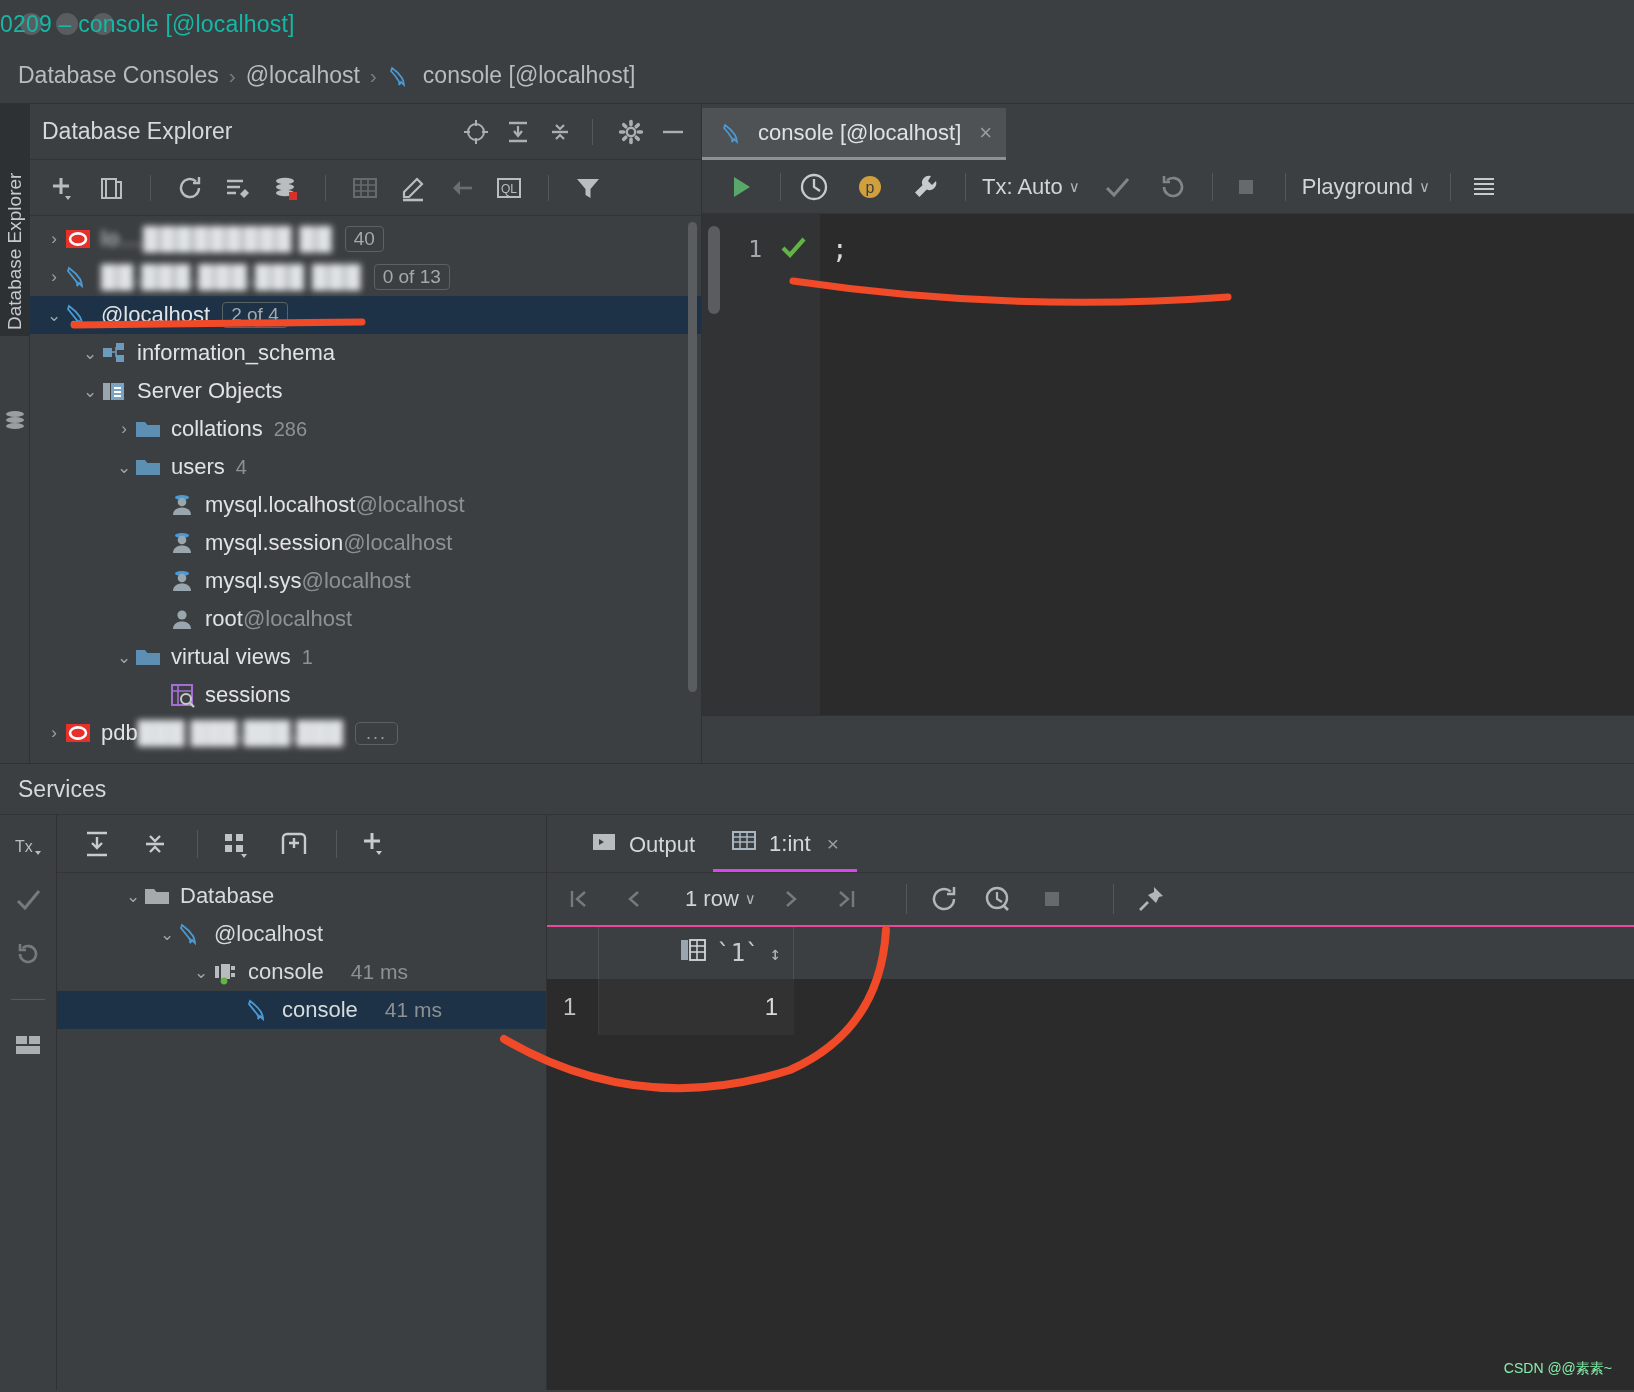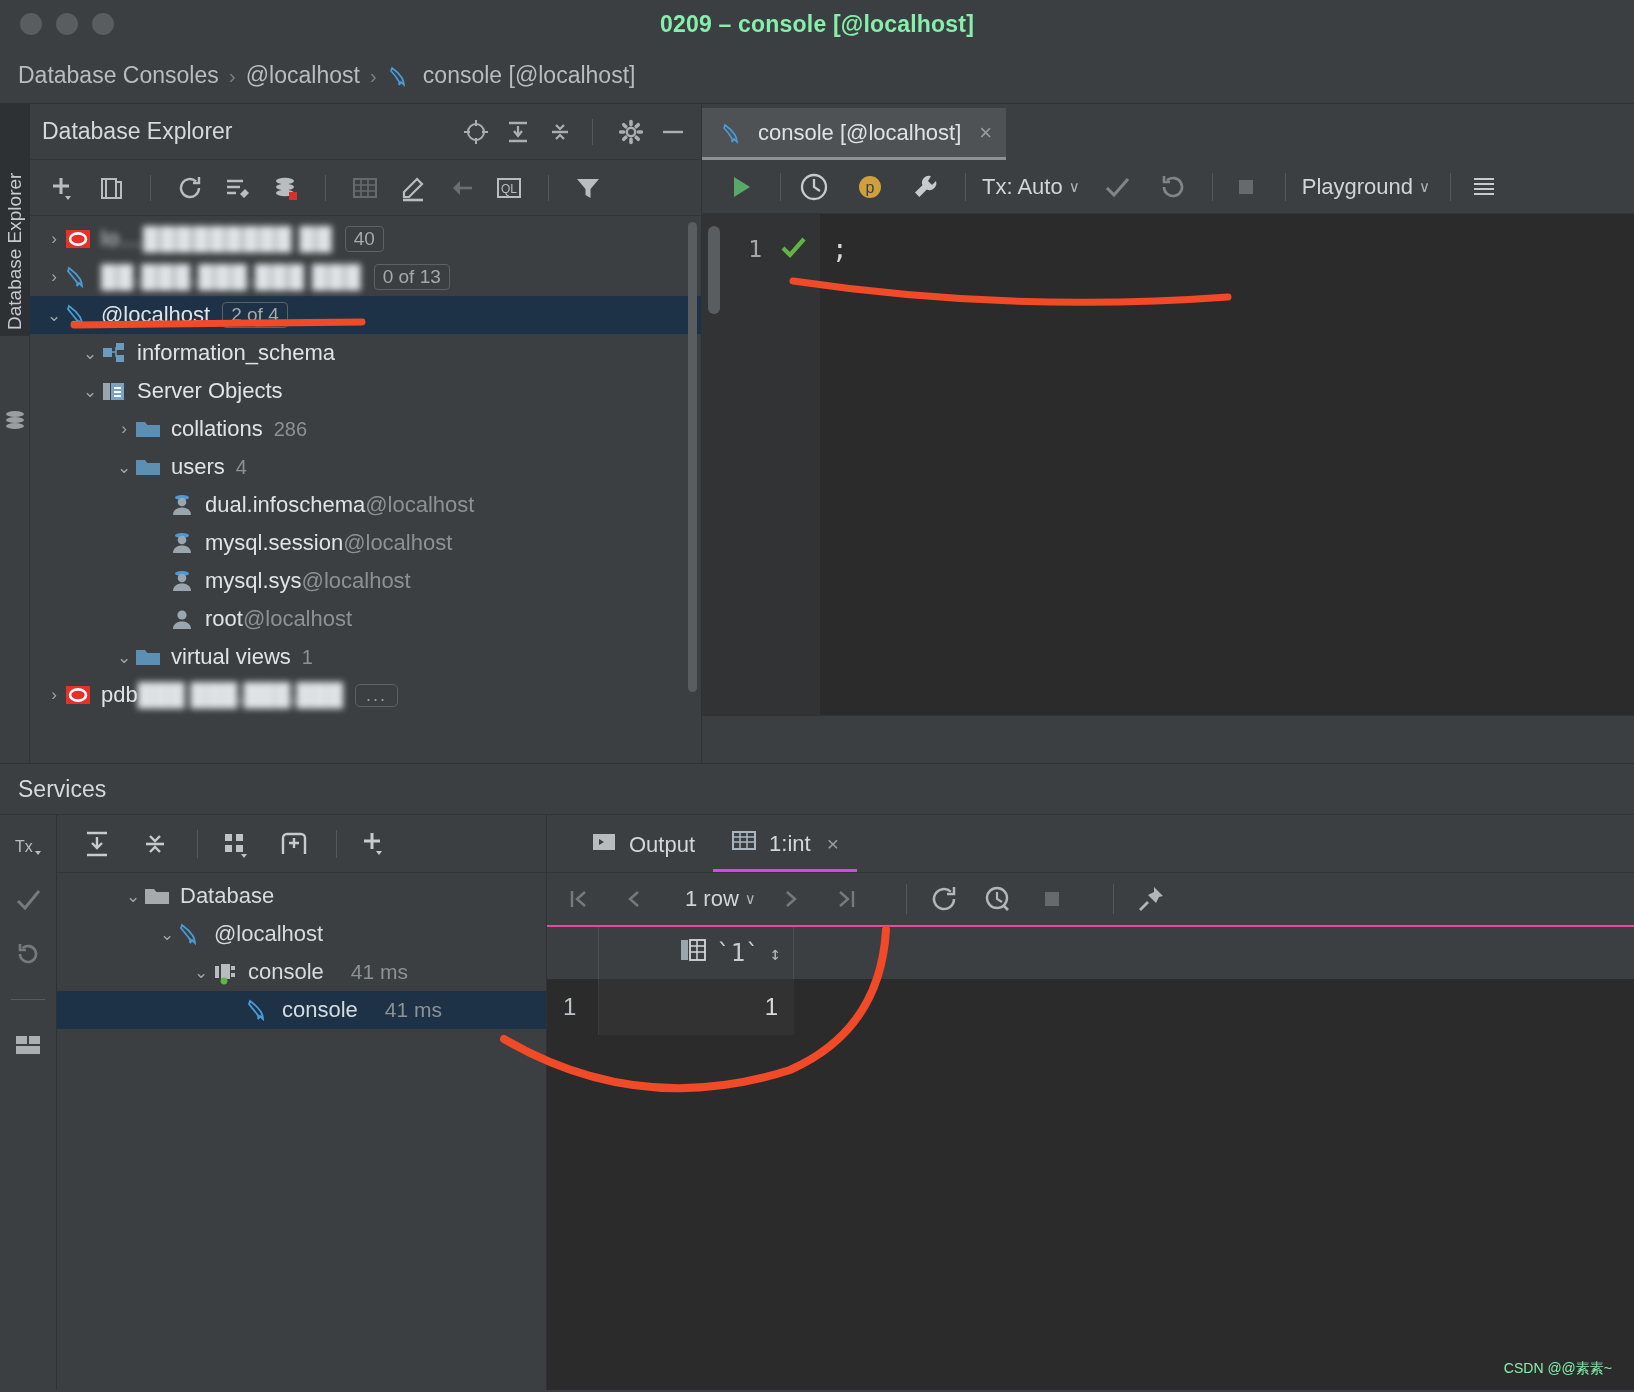--- a/index.html
+++ b/index.html
@@ -13,22 +13,22 @@
   }
 
   
   .titlebar{
     height:48px; background:#3c3f41; position:relative;
     display:flex; align-items:center;
   }
   .traffic{ display:flex; gap:14px; margin-left:20px; }
   .dot{ width:22px;height:22px;border-radius:50%;background:#5a5d5f; }
   .win-title{
-    position:absolute; left:0; right:0; text-align:center;
-    font-size:23px; font-weight:bold; color:#86efac; letter-spacing:.2px;
+    position:absolute; left:0; right:0; text-align:left;
+    font-size:23px; font-weight:normal; color:#14b8a6; letter-spacing:.2px;
   }
 
   
   .breadcrumb{
     height:56px; background:#3c3f41; display:flex; align-items:center;
     padding-left:18px; gap:10px; font-size:23px; color:#b8bcbf;
     border-bottom:1px solid #2f3133;
   }
   .crumb-sep{ color:#7a7e82; font-size:21px; }
   .fishicon{ display:inline-block; width:26px; height:26px; vertical-align:-5px; }
@@ -438,21 +438,21 @@
 
       <div class="trow">
         <span class="chev blank" style="margin-left:118px">›</span>
         <span class="ticon">
           <svg width="28" height="28" viewBox="0 0 28 28">
               <ellipse cx="14" cy="6.5" rx="7" ry="2.6" fill="#4a9bd5"></ellipse>
               <circle cx="14" cy="11" r="4.3" fill="#9aa6ad"></circle>
               <path d="M5 24c0-5 4.2-7.6 9-7.6s9 2.6 9 7.6z" fill="#9aa6ad"></path>
             </svg>
         </span>
-        <span class="tlabel">dual.infoschema</span>
+        <span class="tlabel">mysql.localhost</span>
         <span class="tdim">@localhost</span>
       </div>
       <div class="trow">
         <span class="chev blank" style="margin-left:118px">›</span>
         <span class="ticon">
           <svg width="28" height="28" viewBox="0 0 28 28">
               <ellipse cx="14" cy="6.5" rx="7" ry="2.6" fill="#4a9bd5"></ellipse>
               <circle cx="14" cy="11" r="4.3" fill="#9aa6ad"></circle>
               <path d="M5 24c0-5 4.2-7.6 9-7.6s9 2.6 9 7.6z" fill="#9aa6ad"></path>
             </svg>
@@ -486,20 +486,32 @@
 
       <div class="trow">
         <span class="chev" style="margin-left:84px">⌄</span>
         <span class="ticon">
           <svg width="28" height="28" viewBox="0 0 28 28">
               <path d="M2 7h9l2.4 3H26v12H2z" fill="#5d8fb3"></path>
             </svg>
         </span>
         <span class="tlabel">virtual views</span>
         <span class="tcount">1</span>
+      </div>
+      <div class="trow">
+        <span class="chev blank" style="margin-left:118px">›</span>
+        <span class="ticon">
+          <svg width="28" height="28" viewBox="0 0 28 28">
+              <rect x="4" y="4" width="20" height="20" fill="none" stroke="#a46fd4" stroke-width="2"></rect>
+              <path d="M4 10h20M10 4v20" stroke="#a46fd4" stroke-width="1.6"></path>
+              <circle cx="18" cy="18" r="5" fill="#3c3f41" stroke="#c8cbcd" stroke-width="2"></circle>
+              <path d="M22 22l4 4" stroke="#c8cbcd" stroke-width="2.4"></path>
+            </svg>
+        </span>
+        <span class="tlabel">sessions</span>
       </div>
 
       <div class="trow">
         <span class="chev" style="margin-left:14px">›</span>
         <span class="ticon">
           <svg width="28" height="28" viewBox="0 0 28 28">
               <rect x="2" y="5" width="24" height="18" fill="#e8302a"></rect>
               <ellipse cx="14" cy="14" rx="8" ry="5.6" fill="none" stroke="#ffffff" stroke-width="2.6"></ellipse>
             </svg>
         </span>

